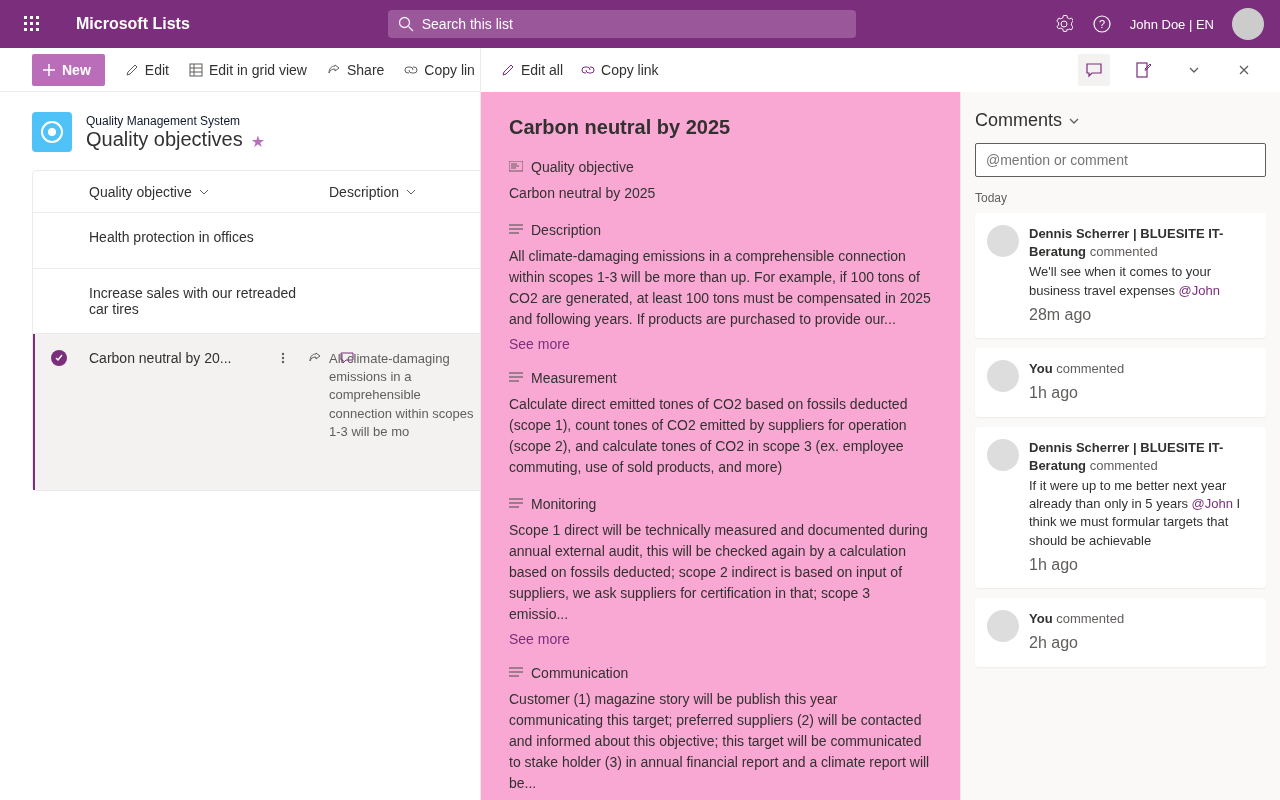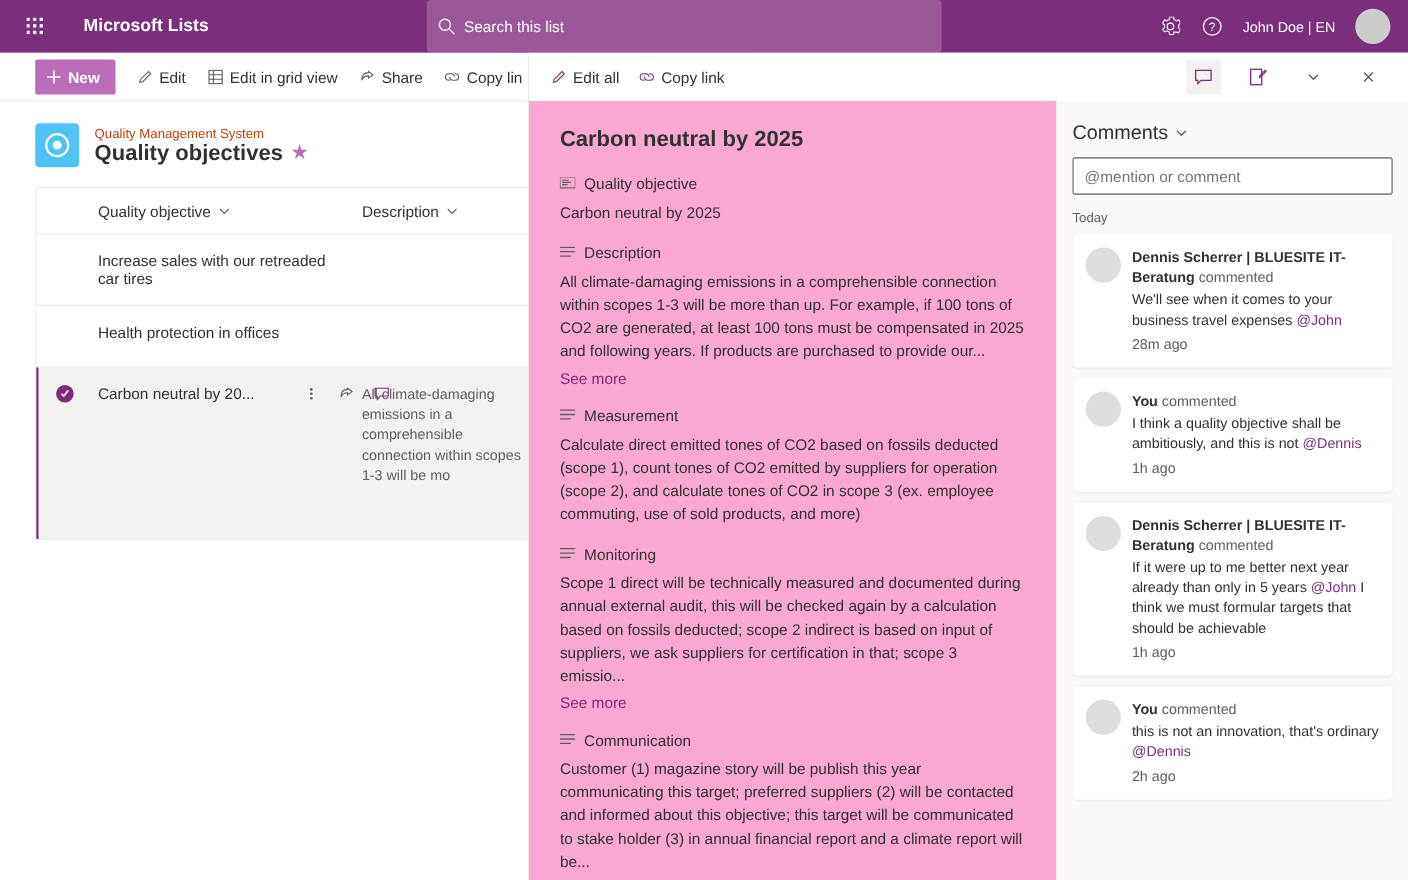--- a/index.html
+++ b/index.html
@@ -2,21 +2,21 @@
 <html><head>
 <meta charset="utf-8">
 <style>
 *{box-sizing:border-box;margin:0;padding:0}
 body{font-family:"Segoe UI",Arial,sans-serif;font-size:14px;color:#323130;background:#fff;overflow:hidden}
 .topbar{height:48px;background:#7b2e7b;display:flex;align-items:center;color:#fff;padding:0 8px}
 .waffle{width:48px;display:flex;align-items:center;justify-content:center;cursor:pointer}
 .waffle svg{fill:#fff}
 .brand{font-size:16px;font-weight:600;margin-left:20px;flex:0 0 auto}
 .search-wrap{flex:1;display:flex;justify-content:center}
-.search-box{width:468px;height:48px;background:#9a579a;border-radius:4px;display:flex;align-items:center;padding:0 10px}
+.search-box{width:468px;height:28px;background:#9a579a;border-radius:4px;display:flex;align-items:center;padding:0 10px}
 .search-box svg{fill:#fff;opacity:.9}
 .search-box span{color:#fff;margin-left:8px;font-size:14px}
 .top-right{display:flex;align-items:center;gap:18px;padding-right:8px}
 .top-right .ico{width:20px;height:20px;display:flex;align-items:center;justify-content:center;cursor:pointer}
 .top-right .ico svg{fill:#fff}
 .user-label{font-size:13px}
 .avatar{width:32px;height:32px;border-radius:50%;background:#ccc;overflow:hidden}
 .cmdbar{height:44px;border-bottom:1px solid #edebe9;display:flex;align-items:center;position:relative;background:#fff}
 .left-cmds{display:flex;align-items:center;padding-left:32px;gap:20px}
 .new-btn{background:#ba6eba;color:#fff;height:32px;border:none;border-radius:2px;padding:0 14px 0 10px;display:flex;align-items:center;gap:6px;font-size:14px;font-weight:600;cursor:pointer}
@@ -27,22 +27,22 @@
 .sq-btn{width:32px;height:32px;display:flex;align-items:center;justify-content:center;cursor:pointer;border-radius:2px}
 .sq-btn.active{background:#f3f2f1}
 .sq-btn svg{fill:#7b2e7b}
 .sq-btn.plain svg{fill:#605e5c}
 .content{position:relative;height:calc(100vh - 92px)}
 .list-area{position:absolute;left:0;top:0;right:0;bottom:0;padding:20px 0 0 32px}
 .list-header{display:flex;align-items:center;gap:14px;margin-bottom:18px}
 .list-icon{width:40px;height:40px;background:#4fc3f7;border-radius:4px;display:flex;align-items:center;justify-content:center}
 .list-icon-inner{width:22px;height:22px;border:2px solid #fff;border-radius:50%;display:flex;align-items:center;justify-content:center}
 .list-icon-inner::after{content:"";width:8px;height:8px;background:#fff;border-radius:50%}
-.breadcrumb{font-size:12px;color:#c2410c}
-.list-title{font-size:20px;font-weight:700;color:#323130;display:flex;align-items:center;gap:8px}
+.breadcrumb{font-size:12px;color:#0f172a}
+.list-title{font-size:20px;font-weight:400;color:#323130;display:flex;align-items:flex-end;gap:8px}
 .star{color:#ba6eba;font-size:16px}
 .table{border:1px solid #edebe9;border-radius:4px;width:460px;background:#fff}
 .thead{display:flex;height:42px;align-items:center;border-bottom:1px solid #edebe9;padding:0 56px 0 56px;font-size:14px;color:#323130}
 .th{display:flex;align-items:center;gap:6px;cursor:pointer}
 .th1{width:240px}
 .trow{border-bottom:1px solid #edebe9;padding:16px 16px 16px 56px;font-size:14px;color:#323130;min-height:56px;display:flex;align-items:flex-start;position:relative}
 .trow:last-child{border-bottom:none}
 .trow .c1{width:240px;padding-right:16px}
 .trow .c2{flex:1;font-size:13px;color:#605e5c;line-height:1.4}
 .trow.selected{background:#f3f2f1}
@@ -64,21 +64,21 @@
 .comments-head{font-size:18px;font-weight:400;display:flex;align-items:center;gap:6px;margin-bottom:12px}
 .comment-input{width:100%;border:1px solid #605e5c;border-radius:2px;padding:8px 10px;font-size:14px;color:#605e5c;background:#fff;margin-bottom:14px}
 .day-label{font-size:12px;color:#605e5c;margin-bottom:8px}
 .comment-card{background:#fff;border-radius:4px;padding:12px;margin-bottom:10px;box-shadow:0 1px 2px rgba(0,0,0,0.06);display:flex;gap:10px}
 .c-avatar{width:32px;height:32px;border-radius:50%;background:#ddd;flex-shrink:0}
 .c-body{flex:1;font-size:13px;line-height:1.4}
 .c-author{font-weight:700}
 .c-verb{color:#605e5c;font-weight:400}
 .c-text{margin-top:2px;color:#323130}
 .mention{color:#7b2e7b}
-.c-time{color:#605e5c;font-size:13px;margin-top:4px}
+.c-time{color:#605e5c;font-size:16px;margin-top:4px}
 .chev{width:12px;height:12px}
 </style>
 </head>
 <body>
 
 <div class="topbar">
   <div class="waffle">
     <svg width="16" height="16" viewBox="0 0 16 16">
         <rect width="3" height="3" x="0" y="0"></rect>
         <rect width="3" height="3" x="6" y="0"></rect>
@@ -215,24 +215,24 @@
             </svg>
           </div>
         <div class="th">
             <span>Description</span>
             <svg class="chev" viewBox="0 0 12 12">
               <path d="M2 4l4 4 4-4" fill="none" stroke="#605e5c"></path>
             </svg>
           </div>
       </div>
       <div class="trow">
+        <div class="c1">Health protection in offices</div>
+      </div>
+      <div class="trow">
         <div class="c1">Increase sales with our retreaded car tires</div>
-      </div>
-      <div class="trow">
-        <div class="c1">Health protection in offices</div>
       </div>
       <div class="trow selected" style="height:156px">
         <div class="row-check">
             <svg width="10" height="10" viewBox="0 0 10 10">
               <path d="M2 5l2 2 4-5" fill="none" stroke="#fff" stroke-width="1.5"></path>
             </svg>
           </div>
         <div class="c1">Carbon neutral by 20...</div>
         <div class="c2">All climate-damaging emissions in a comprehensible connection within scopes 1-3 will be mo</div>
         <div class="row-icons" style="position:absolute;left:240px;top:14px;right:auto">
@@ -323,25 +323,25 @@
       </div>
     <input class="comment-input" placeholder="@mention or comment" style="">
     <div class="day-label">Today</div>
     <div id="comment-list">
         <div class="comment-card">
           <div class="c-avatar"></div>
           <div class="c-body"><span class="c-author">Dennis Scherrer | BLUESITE IT-Beratung</span> <span class="c-verb">commented</span><div class="c-text">We'll see when it comes to your business travel expenses <span class="mention">@John</span></div><div class="c-time">28m ago</div></div>
         </div>
         <div class="comment-card">
           <div class="c-avatar"></div>
-          <div class="c-body"><span class="c-author">You</span> <span class="c-verb">commented</span><div class="c-text">I think a quality objective shall be ambitiously, and this is not <span class="mention">@Dennis</span></div><div class="c-time">1h ago</div></div>
+          <div class="c-body"><span class="c-author">You</span> <span class="c-verb">commented</span><div class="c-time">1h ago</div></div>
         </div>
         <div class="comment-card">
           <div class="c-avatar"></div>
           <div class="c-body"><span class="c-author">Dennis Scherrer | BLUESITE IT-Beratung</span> <span class="c-verb">commented</span><div class="c-text">If it were up to me better next year already than only in 5 years <span class="mention">@John</span> I think we must formular targets that should be achievable</div><div class="c-time">1h ago</div></div>
         </div>
         <div class="comment-card">
           <div class="c-avatar"></div>
-          <div class="c-body"><span class="c-author">You</span> <span class="c-verb">commented</span><div class="c-text">this is not an innovation, that's ordinary <span class="mention">@Dennis</span></div><div class="c-time">2h ago</div></div>
+          <div class="c-body"><span class="c-author">You</span> <span class="c-verb">commented</span><div class="c-time">2h ago</div></div>
         </div>
       </div>
   </div>
 </div>
 
 </body></html>

